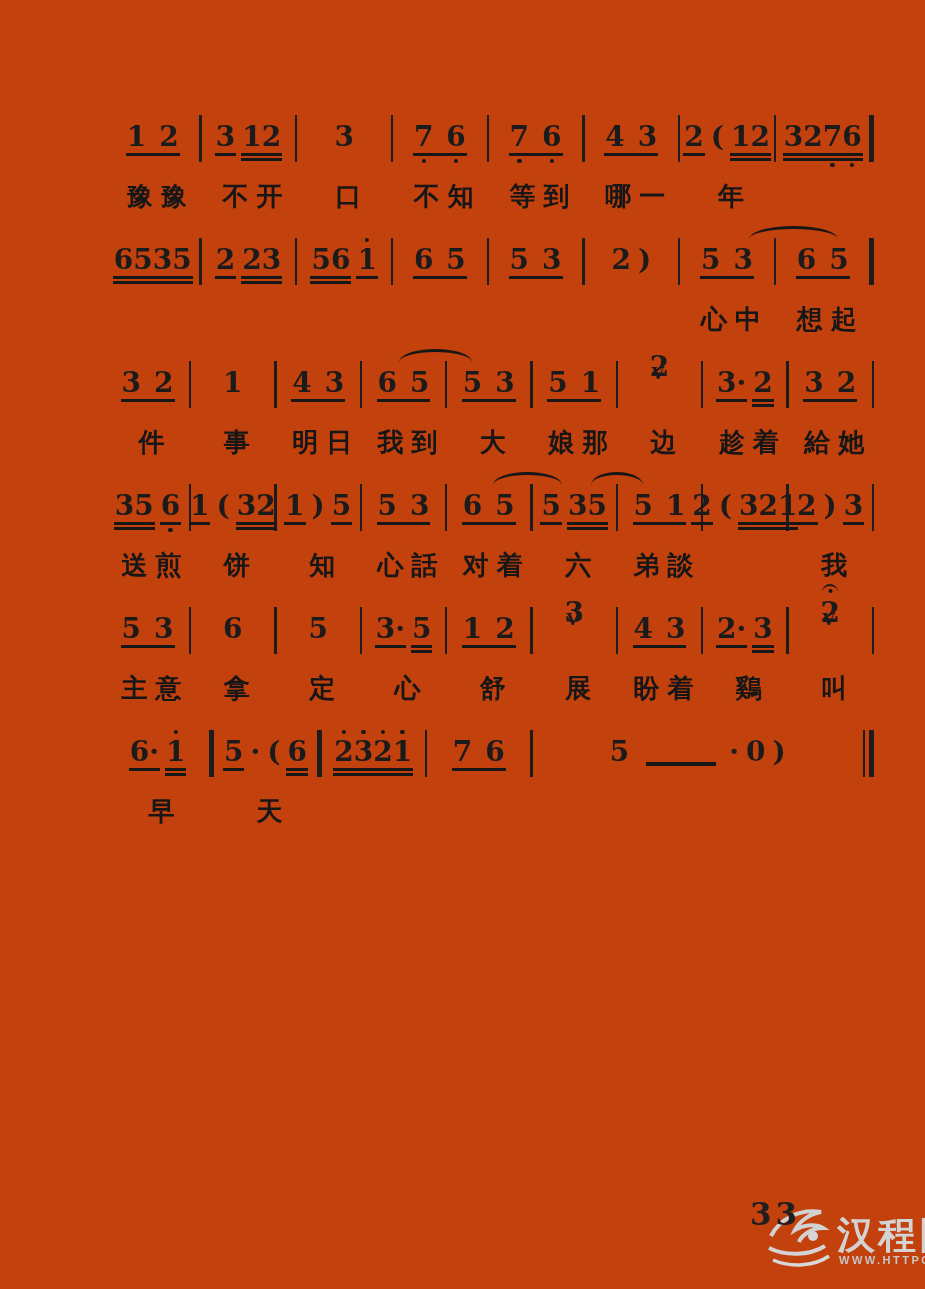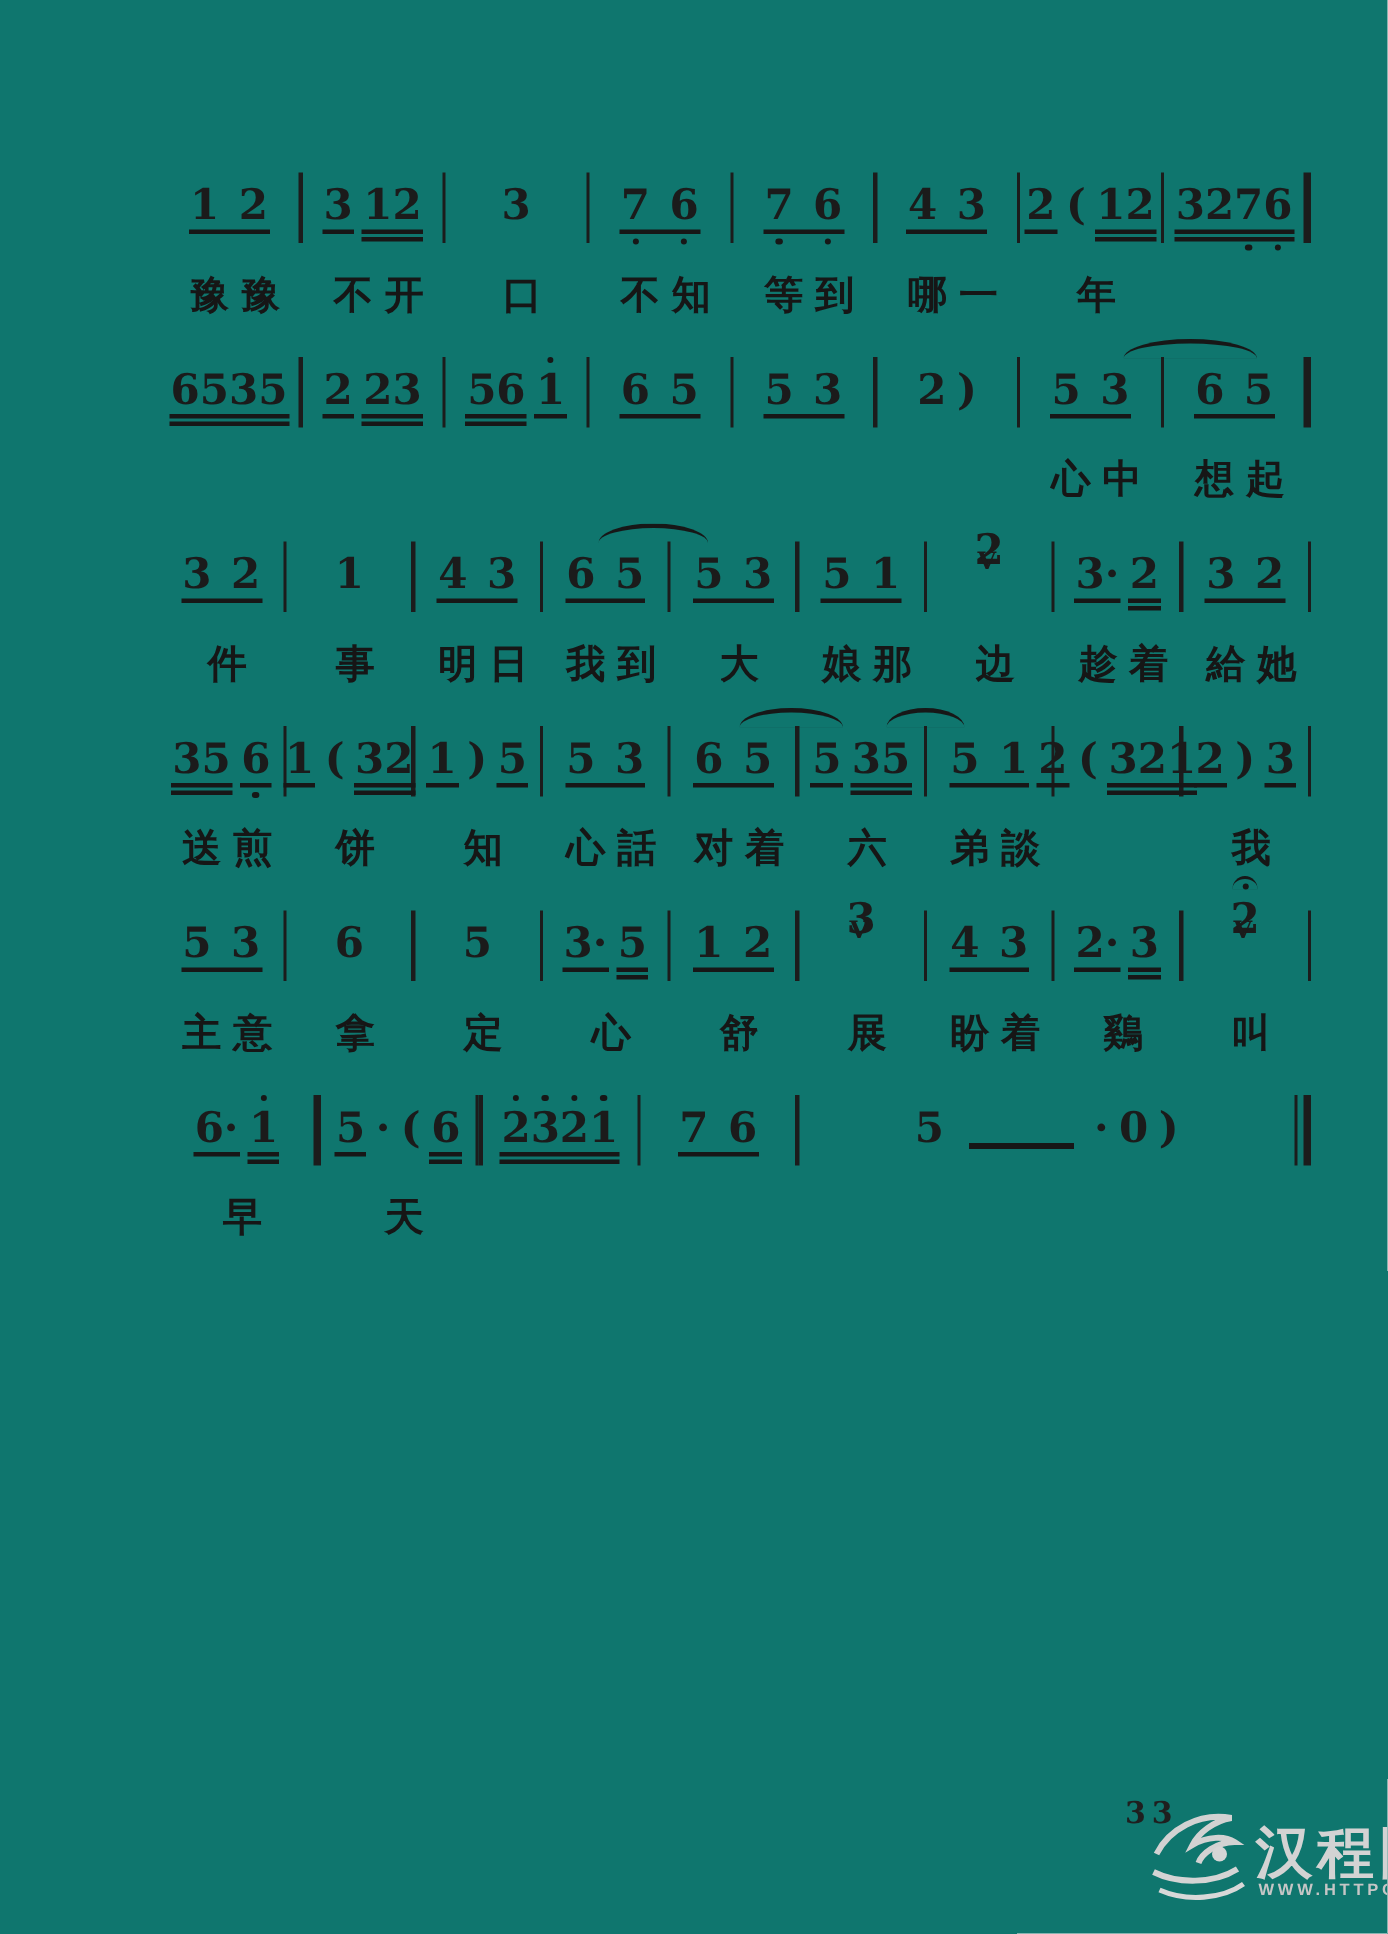--- a/index.html
+++ b/index.html
@@ -1,19 +1,19 @@
 <!DOCTYPE html>
 <html><head>
 <meta charset="utf-8">
 <style>
   * { box-sizing: border-box; }
   html,body { margin:0; padding:0; background:#e8e8e8; }
   #page {
     position:relative; width:925px; height:1289px; margin:0 auto;
-    background:#0f766e; overflow:hidden; color:#1b1b1b;
+    background:#c2410c; overflow:hidden; color:#1b1b1b;
     font-family:"Liberation Sans", sans-serif;
   }
   #score { position:absolute; left:106px; top:110px; width:768px; }
   .system { margin-bottom:22px; }
   .row { display:flex; align-items:flex-start; width:100%; }
   .measure { flex:1 1 0; display:flex; flex-direction:column; align-items:center; min-width:0; }
   .measure.grow3 { flex:3.2 1 0; }
   .mnotes { height:54px; display:flex; align-items:flex-end; gap:7px; padding:0 4px; }
   .grp {
     position:relative; line-height:1; margin-bottom:13px;
@@ -38,21 +38,21 @@
              transform:translateX(-50%); width:4px; height:4px;
              border-radius:50%; background:#171717; }
   .dashline { width:70px; height:3.6px; background:#171717; margin:0 6px 13px 10px; align-self:flex-end; }
   .bar { width:2.3px; height:47px; background:#1c1c1c; margin-top:5px; flex:0 0 auto; }
   .bar.final { width:11px; background:transparent;
                border-left:2.3px solid #1c1c1c; border-right:5.5px solid #1c1c1c; }
   .mlyric { height:32px; margin-top:15px; font-size:26px; font-weight:700;
             letter-spacing:8px; white-space:nowrap; color:#161616;margin-left:16px; }
   .slur { position:absolute; height:13px; border-top:3px solid #171717;
           border-radius:100% 100% 0 0 / 200% 200% 0 0; }
-  #pagenum { position:absolute; left:750px; top:1196px; font-size:20px; font-weight:700;
+  #pagenum { position:absolute; left:750px; top:1196px; font-size:31px; font-weight:700;
              font-family:"DejaVu Serif", serif; letter-spacing:4px; color:#1f1f1f; z-index:3; }
   #watermark { position:absolute; left:765px; top:1192px; width:201px; height:88px;
                color:#cccccc; z-index:1; }
   #wm-name { position:absolute; left:72px; top:18px; font-size:38px; font-weight:700;
              letter-spacing:3px; color:#d3d3d3; }
   #wm-url { position:absolute; left:74px; top:62px; font-size:11px; letter-spacing:2.5px;
             color:#c6c6c6; font-weight:700; }
   #wm-logo { position:absolute; left:0; top:6px; }
 </style>
 </head>

